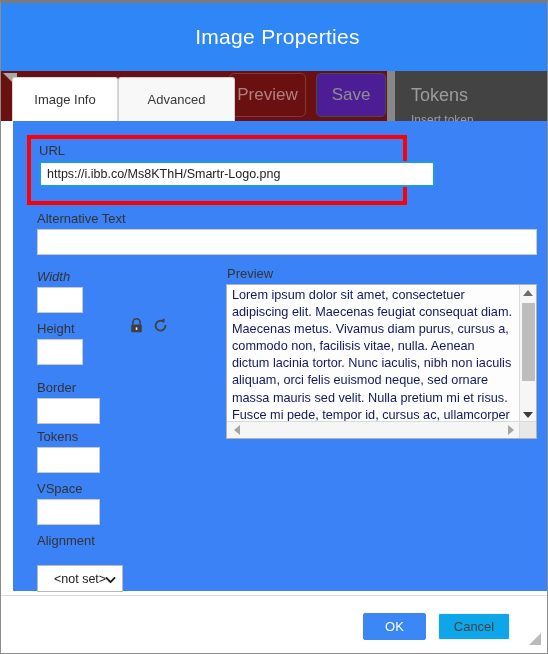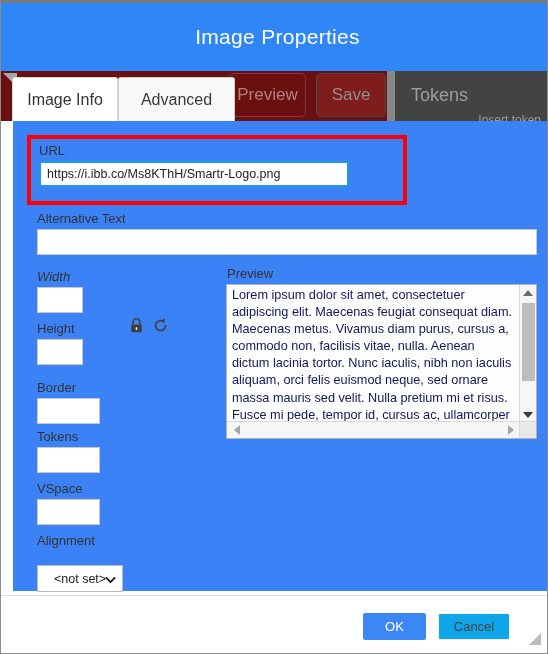--- a/index.html
+++ b/index.html
@@ -68,21 +68,21 @@
     z-index: 1;
   }
 
   .tab {
     position: absolute;
     top: 74px;
     height: 44px;
     display: flex;
     align-items: center;
     justify-content: center;
-    font-size: 16px;
+    font-size: 13px;
     color: #333333;
     border: 1px solid #cfcfcf;
     border-bottom: none;
     z-index: 3;
     text-align: center;
   }
   .tab.active {
     left: 11px;
     width: 106px;
     background: #ffffff;
@@ -111,42 +111,41 @@
     z-index: 2;
   }
   .topbtn.preview {
     left: 228px; width: 77px;
     background: #6b1010;
     color: #b28080;
     border: 1px solid #8a3636;
   }
   .topbtn.save {
     left: 315px; width: 70px;
-    background: #7f1d1d;
+    background: #4c1d95;
     color: #8f8f8f;
     border: 1px solid #4a4a4a;
   }
   .topbtn.tokens {
     left: 410px; width: 110px;
     background: transparent;
     color: #9c9c9c;
     font-size: 18px;
     justify-content: flex-start;
     border: none;
   }
   .tokens-clip {
     position: absolute;
     left: 410px; top: 104px;
     width: 130px; height: 14px;
     color: #9c9c9c;
     font-size: 12px;
     overflow: hidden;
     line-height: 26px;
     z-index: 2;
-    text-align: right;
   }
 
   
   .body {
     position: absolute;
     left: 12px; top: 118px;
     width: 546px; height: 470px;
     background: #3b82f6;
   }
 
@@ -173,21 +172,21 @@
     line-height: normal;
     font-family: "Liberation Sans", sans-serif;
     outline: none;
   }
   .text-input.focused {
     border: 2px solid #1f9ae0;
   }
 
   
   .lbl-url  { left: 26px; top: 22px; }
-  .in-url   { left: 26px; top: 40px; width: 310px; height: 26px; }
+  .in-url   { left: 26px; top: 40px; width: 396px; height: 26px; }
 
   
   .lbl-alt  { left: 24px; top: 90px; }
   .in-alt   { left: 24px; top: 108px; width: 500px; height: 26px; }
 
   
   .lbl-width  { left: 24px; top: 148px; font-style: italic; }
   .in-width   { left: 24px; top: 166px; width: 46px; height: 26px; }
   .lbl-height { left: 24px; top: 200px; }
   .in-height  { left: 24px; top: 218px; width: 46px; height: 26px; }

